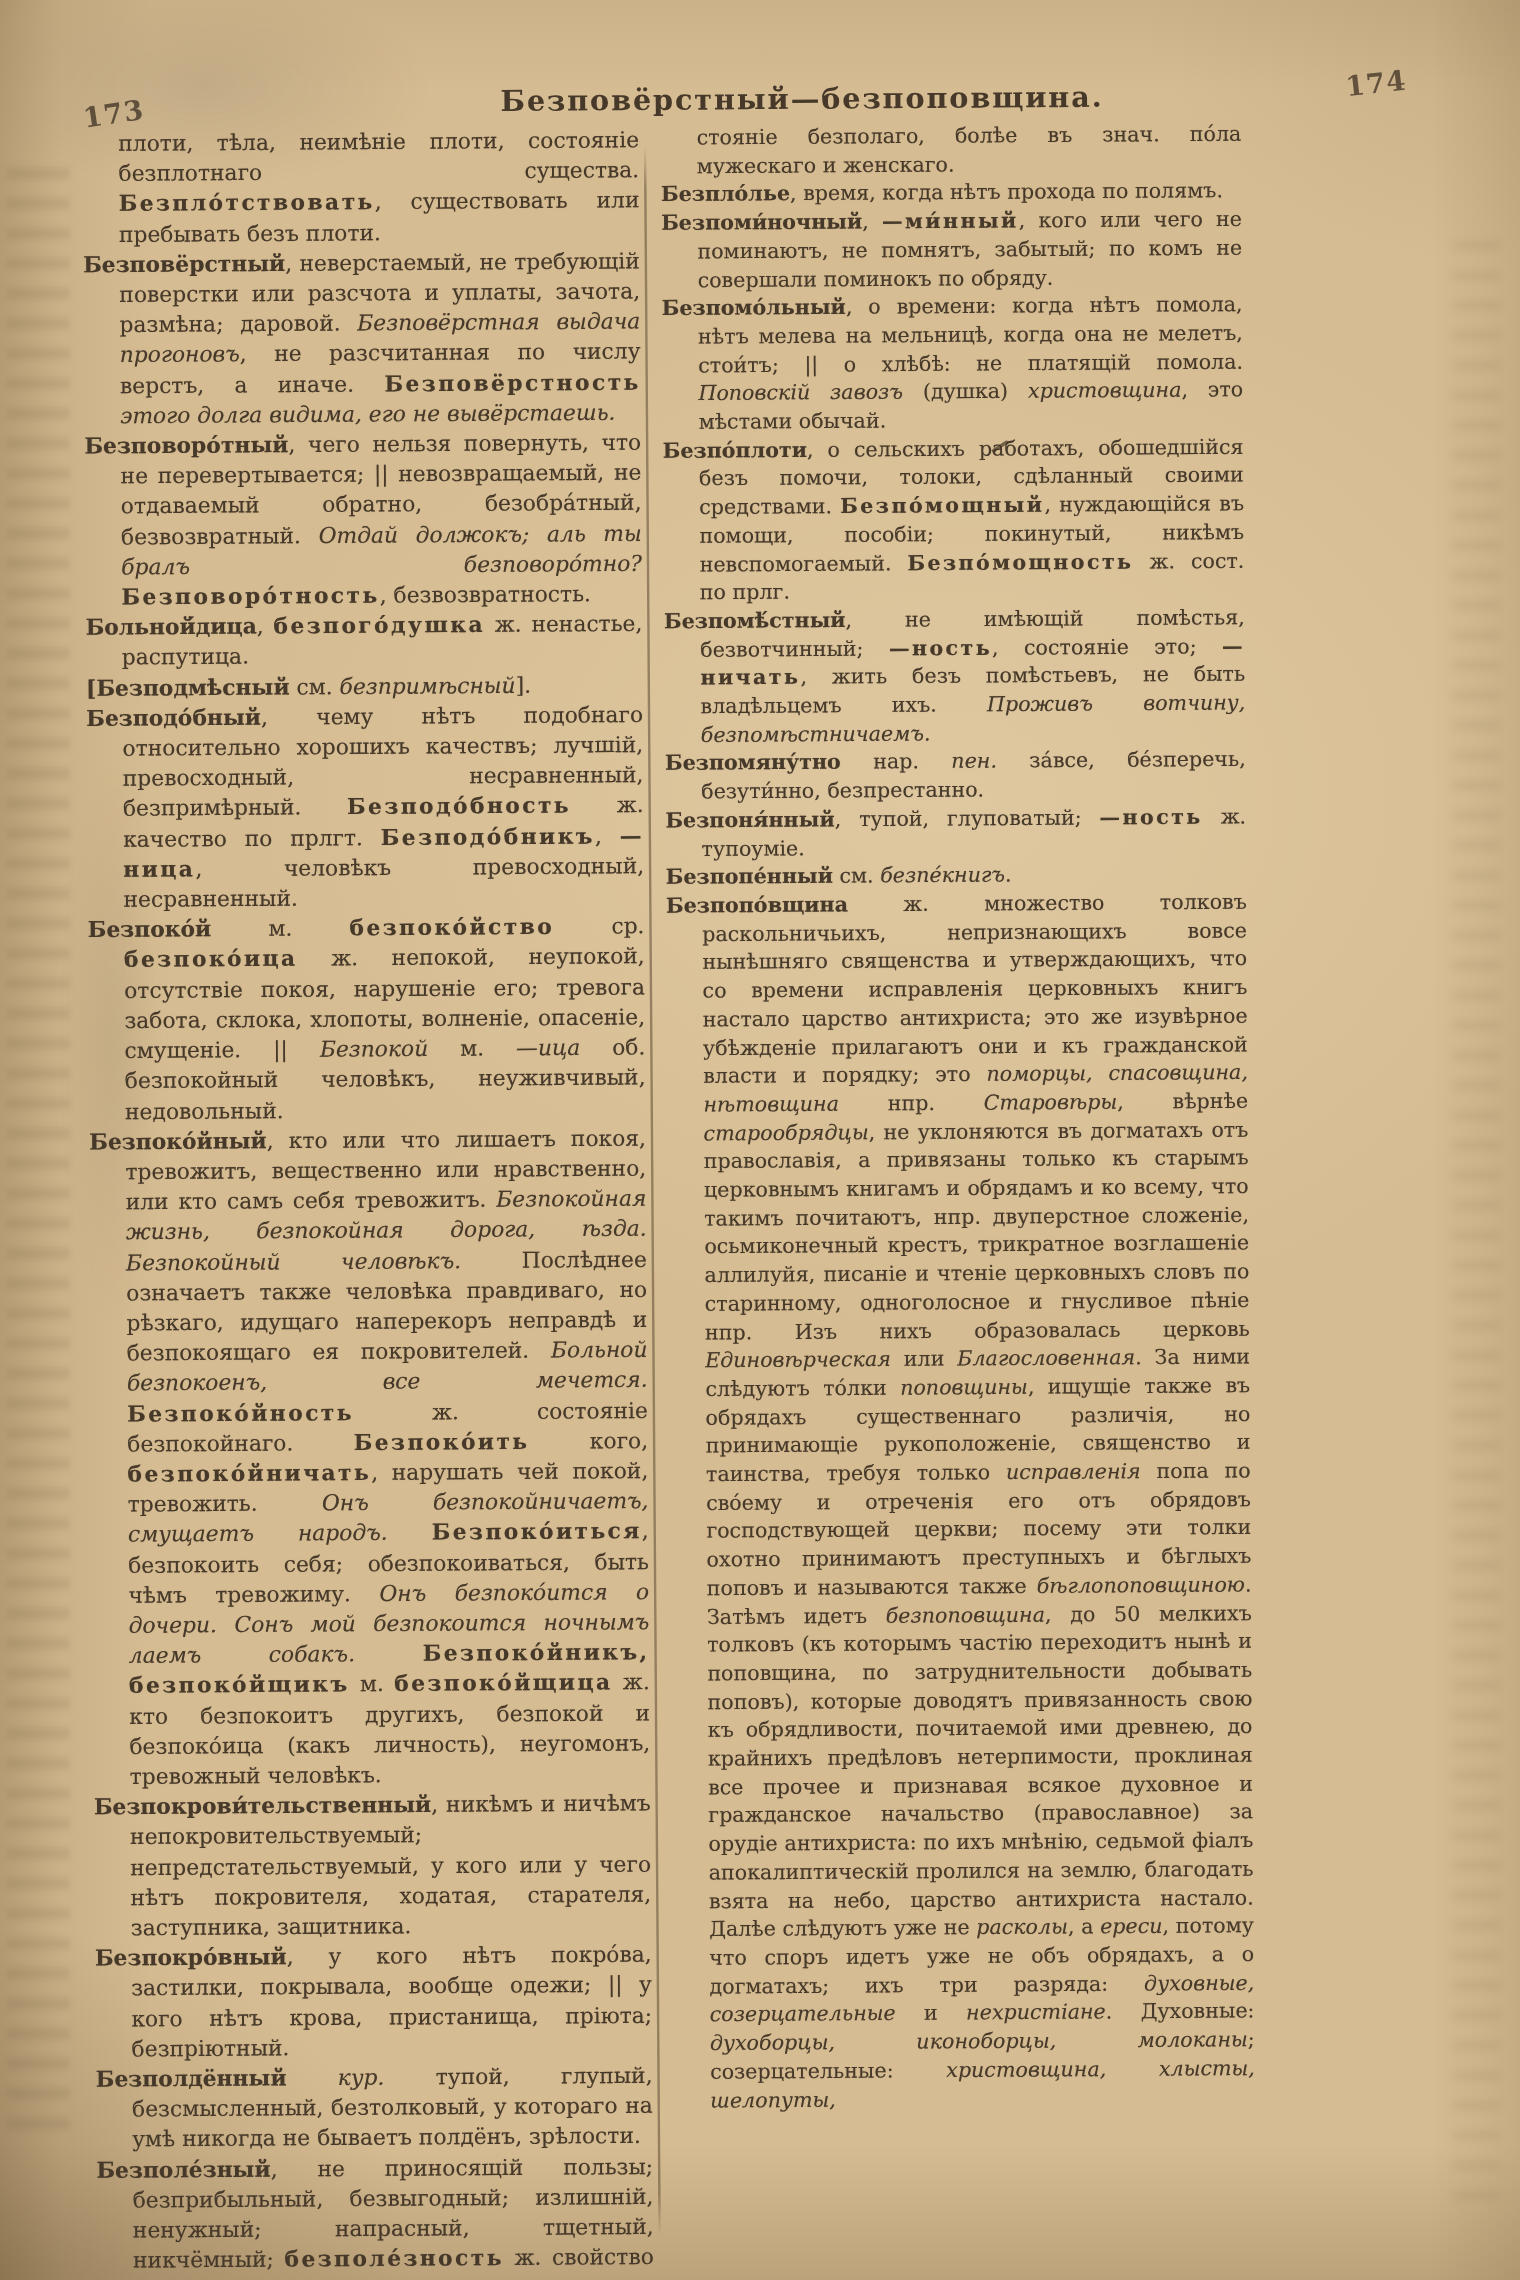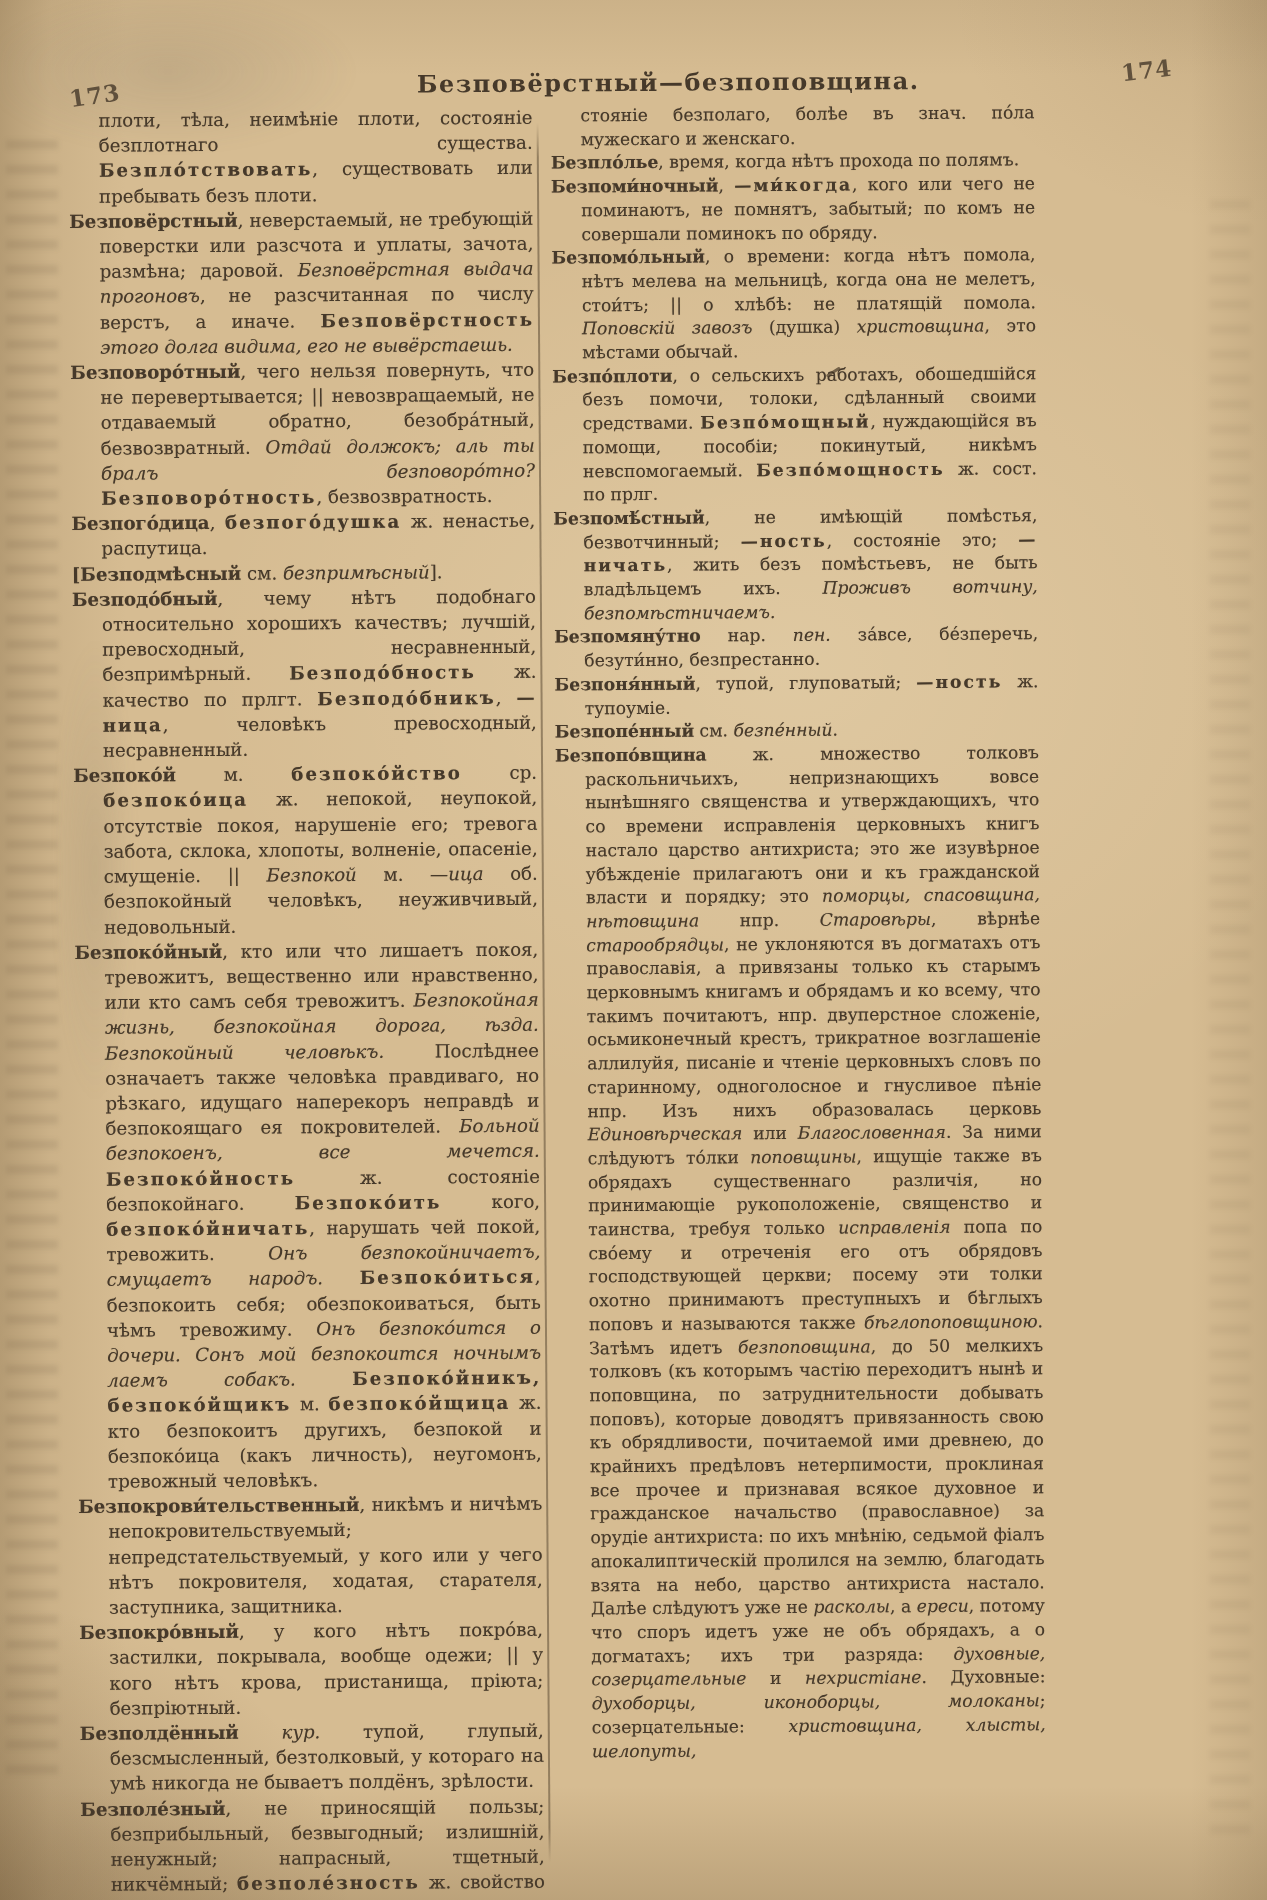--- a/index.html
+++ b/index.html
@@ -86,38 +86,38 @@
     <div class="pagenum left">173</div>
     <div class="running-title">Безповёрстный—безпоповщина.</div>
     <div class="pagenum right">174</div>
 
     <div class="divider"></div>
 
     <div class="col col-left">
         <p class="entry cont"><span class="s-n">плоти, тѣла, неимѣніе плоти, состояніе безплотнаго существа. </span><span class="s-sp">Безпло́тствовать</span><span class="s-n">, существовать или пребывать безъ плоти.</span></p>
         <p class="entry"><span class="s-b">Безповёрстный</span><span class="s-n">, неверстаемый, не требующій поверстки или разсчота и уплаты, зачота, размѣна; даровой. </span><span class="s-i">Безповёрстная выдача прогоновъ</span><span class="s-n">, не разсчитанная по числу верстъ, а иначе. </span><span class="s-sp">Безповёрстность</span><span class="s-n"> </span><span class="s-i">этого долга видима, его не вывёрстаешь.</span></p>
         <p class="entry"><span class="s-b">Безповоро́тный</span><span class="s-n">, чего нельзя повернуть, что не перевертывается; || невозвращаемый, не отдаваемый обратно, безобра́тный, безвозвратный. </span><span class="s-i">Отдай должокъ; аль ты бралъ безповоро́тно?</span><span class="s-n"> </span><span class="s-sp">Безповоро́тность</span><span class="s-n">, безвозвратность.</span></p>
-        <p class="entry"><span class="s-b">Безпого́дица</span><span class="s-n">, </span><span class="s-sp">безпого́душка</span><span class="s-n"> ж. ненастье, распутица.</span></p>
+        <p class="entry"><span class="s-b">Больной́дица</span><span class="s-n">, </span><span class="s-sp">безпого́душка</span><span class="s-n"> ж. ненастье, распутица.</span></p>
         <p class="entry"><span class="s-b">[Безподмѣсный</span><span class="s-n"> см. </span><span class="s-i">безпримѣсный</span><span class="s-n">].</span></p>
         <p class="entry"><span class="s-b">Безподо́бный</span><span class="s-n">, чему нѣтъ подобнаго относительно хорошихъ качествъ; лучшій, превосходный, несравненный, безпримѣрный. </span><span class="s-sp">Безподо́бность</span><span class="s-n"> ж. качество по прлгт. </span><span class="s-sp">Безподо́бникъ</span><span class="s-n">, </span><span class="s-sp">—ница</span><span class="s-n">, человѣкъ превосходный, несравненный.</span></p>
         <p class="entry"><span class="s-b">Безпоко́й</span><span class="s-n"> м. </span><span class="s-sp">безпоко́йство</span><span class="s-n"> ср. </span><span class="s-sp">безпоко́ица</span><span class="s-n"> ж. непокой, неупокой, отсутствіе покоя, нарушеніе его; тревога забота, склока, хлопоты, волненіе, опасеніе, смущеніе. || </span><span class="s-i">Безпокой</span><span class="s-n"> м. </span><span class="s-i">—ица</span><span class="s-n"> об. безпокойный человѣкъ, неуживчивый, недовольный.</span></p>
         <p class="entry"><span class="s-b">Безпоко́йный</span><span class="s-n">, кто или что лишаетъ покоя, тревожитъ, вещественно или нравственно, или кто самъ себя тревожитъ. </span><span class="s-i">Безпокойная жизнь, безпокойная дорога, ѣзда. Безпокойный человѣкъ.</span><span class="s-n"> Послѣднее означаетъ также человѣка правдиваго, но рѣзкаго, идущаго наперекоръ неправдѣ и безпокоящаго ея покровителей. </span><span class="s-i">Больной безпокоенъ, все мечется.</span><span class="s-n"> </span><span class="s-sp">Безпоко́йность</span><span class="s-n"> ж. состояніе безпокойнаго. </span><span class="s-sp">Безпоко́ить</span><span class="s-n"> кого, </span><span class="s-sp">безпоко́йничать</span><span class="s-n">, нарушать чей покой, тревожить. </span><span class="s-i">Онъ безпокойничаетъ, смущаетъ народъ.</span><span class="s-n"> </span><span class="s-sp">Безпоко́иться</span><span class="s-n">, безпокоить себя; обезпокоиваться, быть чѣмъ тревожиму. </span><span class="s-i">Онъ безпоко́ится о дочери. Сонъ мой безпокоится ночнымъ лаемъ собакъ.</span><span class="s-n"> </span><span class="s-sp">Безпоко́йникъ, безпоко́йщикъ</span><span class="s-n"> м. </span><span class="s-sp">безпоко́йщица</span><span class="s-n"> ж. кто безпокоитъ другихъ, безпокой и безпоко́ица (какъ личность), неугомонъ, тревожный человѣкъ.</span></p>
         <p class="entry"><span class="s-b">Безпокрови́тельственный</span><span class="s-n">, никѣмъ и ничѣмъ непокровительствуемый; непредстательствуемый, у кого или у чего нѣтъ покровителя, ходатая, старателя, заступника, защитника.</span></p>
         <p class="entry"><span class="s-b">Безпокро́вный</span><span class="s-n">, у кого нѣтъ покро́ва, застилки, покрывала, вообще одежи; || у кого нѣтъ крова, пристанища, пріюта; безпріютный.</span></p>
         <p class="entry"><span class="s-b">Безполдённый</span><span class="s-n"> </span><span class="s-i">кур.</span><span class="s-n"> тупой, глупый, безсмысленный, безтолковый, у котораго на умѣ никогда не бываетъ полдёнъ, зрѣлости.</span></p>
         <p class="entry"><span class="s-b">Безполе́зный</span><span class="s-n">, не приносящій пользы; безприбыльный, безвыгодный; излишній, ненужный; напрасный, тщетный, никчёмный; </span><span class="s-sp">безполе́зность</span><span class="s-n"> ж. свойство безполезнаго; негодность.</span></p>
       </div>
     <div class="col col-right">
         <p class="entry cont"><span class="s-n">стояніе безполаго, болѣе въ знач. по́ла мужескаго и женскаго.</span></p>
         <p class="entry"><span class="s-b">Безпло́лье</span><span class="s-n">, время, когда нѣтъ прохода по полямъ.</span></p>
-        <p class="entry"><span class="s-b">Безпоми́ночный</span><span class="s-n">, </span><span class="s-sp">—ми́когда</span><span class="s-n">, кого или чего не поминаютъ, не помнятъ, забытый; по комъ не совершали поминокъ по обряду.</span></p>
+        <p class="entry"><span class="s-b">Безпоми́ночный</span><span class="s-n">, </span><span class="s-sp">—ми́нный</span><span class="s-n">, кого или чего не поминаютъ, не помнятъ, забытый; по комъ не совершали поминокъ по обряду.</span></p>
         <p class="entry"><span class="s-b">Безпомо́льный</span><span class="s-n">, о времени: когда нѣтъ помола, нѣтъ мелева на мельницѣ, когда она не мелетъ, стои́тъ; || о хлѣбѣ: не платящій помола. </span><span class="s-i">Поповскій завозъ</span><span class="s-n"> (душка) </span><span class="s-i">христовщина</span><span class="s-n">, это мѣстами обычай.</span></p>
         <p class="entry"><span class="s-b">Безпо́плоти</span><span class="s-n">, о сельскихъ работахъ, обошедшійся безъ помочи, толоки, сдѣланный своими средствами. </span><span class="s-sp">Безпо́мощный</span><span class="s-n">, нуждающійся въ помощи, пособіи; покинутый, никѣмъ невспомогаемый. </span><span class="s-sp">Безпо́мощность</span><span class="s-n"> ж. сост. по прлг.</span></p>
         <p class="entry"><span class="s-b">Безпомѣ́стный</span><span class="s-n">, не имѣющій помѣстья, безвотчинный; </span><span class="s-sp">—ность</span><span class="s-n">, состояніе это; </span><span class="s-sp">—ничать</span><span class="s-n">, жить безъ помѣстьевъ, не быть владѣльцемъ ихъ. </span><span class="s-i">Проживъ вотчину, безпомѣстничаемъ.</span></p>
         <p class="entry"><span class="s-b">Безпомяну́тно</span><span class="s-n"> нар. </span><span class="s-i">пен.</span><span class="s-n"> за́все, бе́зперечь, безути́нно, безпрестанно.</span></p>
         <p class="entry"><span class="s-b">Безпоня́нный</span><span class="s-n">, тупой, глуповатый; </span><span class="s-sp">—ность</span><span class="s-n"> ж. тупоуміе.</span></p>
-        <p class="entry"><span class="s-b">Безпопе́нный</span><span class="s-n"> см. </span><span class="s-i">безпе́нный</span><span class="s-n">.</span></p>
+        <p class="entry"><span class="s-b">Безпопе́нный</span><span class="s-n"> см. </span><span class="s-i">безпе́книгъ</span><span class="s-n">.</span></p>
         <p class="entry"><span class="s-b">Безпопо́вщина</span><span class="s-n"> ж. множество толковъ раскольничьихъ, непризнающихъ вовсе нынѣшняго священства и утверждающихъ, что со времени исправленія церковныхъ книгъ настало царство антихриста; это же изувѣрное убѣжденіе прилагаютъ они и къ гражданской власти и порядку; это </span><span class="s-i">поморцы, спасовщина, нѣтовщина</span><span class="s-n"> нпр. </span><span class="s-i">Старовѣры</span><span class="s-n">, вѣрнѣе </span><span class="s-i">старообрядцы</span><span class="s-n">, не уклоняются въ догматахъ отъ православія, а привязаны только къ старымъ церковнымъ книгамъ и обрядамъ и ко всему, что такимъ почитаютъ, нпр. двуперстное сложеніе, осьмиконечный крестъ, трикратное возглашеніе аллилуйя, писаніе и чтеніе церковныхъ словъ по старинному, одноголосное и гнусливое пѣніе нпр. Изъ нихъ образовалась церковь </span><span class="s-i">Единовѣрческая</span><span class="s-n"> или </span><span class="s-i">Благословенная</span><span class="s-n">. За ними слѣдуютъ то́лки </span><span class="s-i">поповщины</span><span class="s-n">, ищущіе также въ обрядахъ существеннаго различія, но принимающіе рукоположеніе, священство и таинства, требуя только </span><span class="s-i">исправленія</span><span class="s-n"> попа по сво́ему и отреченія его отъ обрядовъ господствующей церкви; посему эти толки охотно принимаютъ преступныхъ и бѣглыхъ поповъ и называются также </span><span class="s-i">бѣглопоповщиною</span><span class="s-n">. Затѣмъ идетъ </span><span class="s-i">безпоповщина</span><span class="s-n">, до 50 мелкихъ толковъ (къ которымъ частію переходитъ нынѣ и поповщина, по затруднительности добывать поповъ), которые доводятъ привязанность свою къ обрядливости, почитаемой ими древнею, до крайнихъ предѣловъ нетерпимости, проклиная все прочее и признавая всякое духовное и гражданское начальство (православное) за орудіе антихриста: по ихъ мнѣнію, седьмой фіалъ апокалиптическій пролился на землю, благодать взята на небо, царство антихриста настало. Далѣе слѣдуютъ уже не </span><span class="s-i">расколы</span><span class="s-n">, а </span><span class="s-i">ереси</span><span class="s-n">, потому что споръ идетъ уже не объ обрядахъ, а о догматахъ; ихъ три разряда: </span><span class="s-i">духовные, созерцательные</span><span class="s-n"> и </span><span class="s-i">нехристіане</span><span class="s-n">. Духовные: </span><span class="s-i">духоборцы, иконоборцы, молоканы</span><span class="s-n">; созерцательные: </span><span class="s-i">христовщина, хлысты, шелопуты,</span></p>
       </div>
 
     <div class="ink-mark"></div>
   </div>
 </div>
 
 </body></html>

